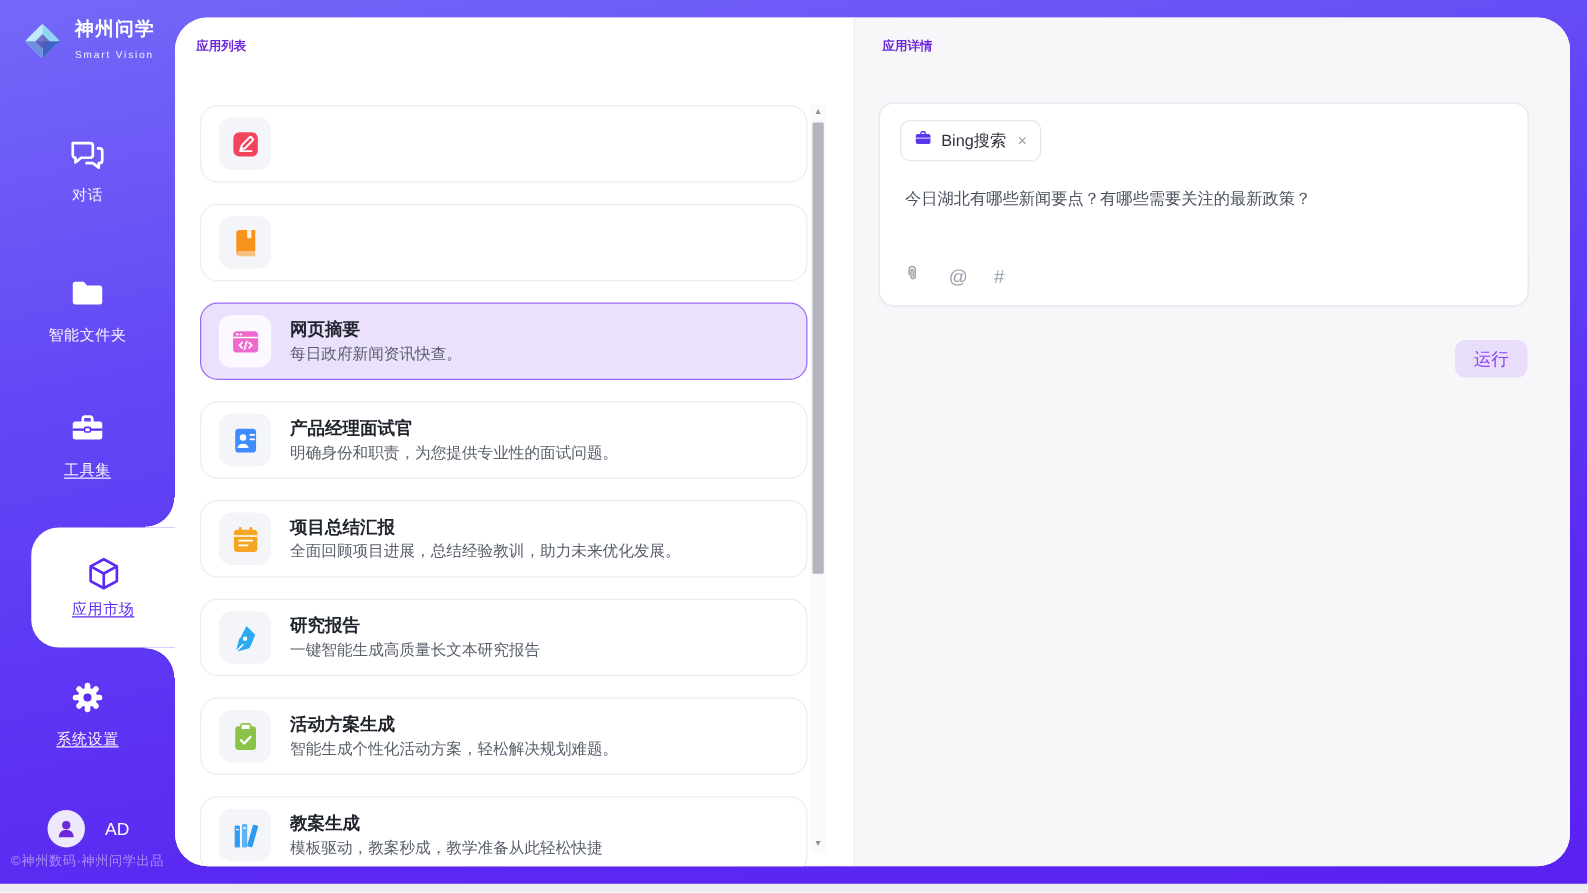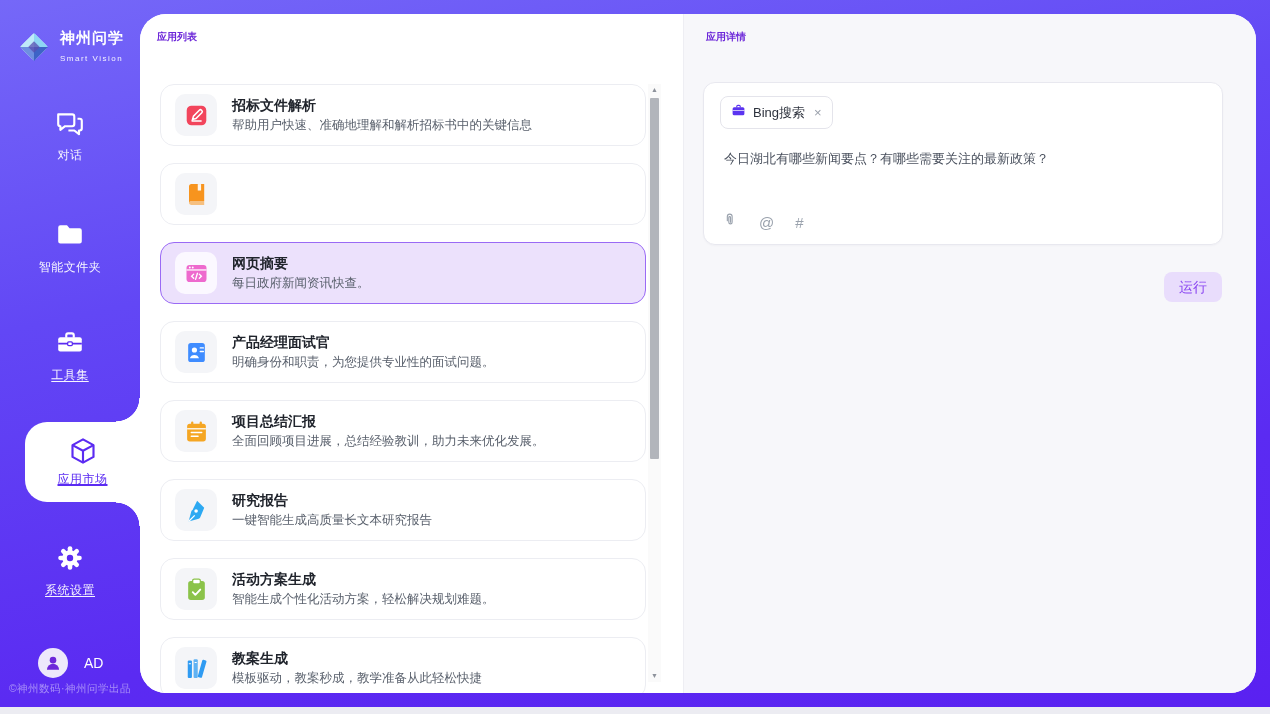--- a/index.html
+++ b/index.html
@@ -9,33 +9,33 @@
     font-family:"Liberation Sans","DejaVu Sans",sans-serif;
     -webkit-font-smoothing:antialiased;
   }
   
   .frame{
     position:absolute;left:0;top:0;width:1270px;height:707px;
     background:linear-gradient(168deg,#7568f8 0%,#6247f5 34%,#5b2bf2 72%,#5a21f1 100%);
   }
   
   .sidebar{position:absolute;left:0;top:0;width:140px;height:707px;color:#fff;}
-  .brand{position:absolute;left:16px;top:29px;display:flex;align-items:flex-start;gap:8px;}
+  .brand{position:absolute;left:16px;top:15px;display:flex;align-items:flex-start;gap:8px;}
   .brand .logo{width:36px;height:36px;flex:0 0 auto;}
   .brand-name{font-size:15px;font-weight:bold;letter-spacing:1px;line-height:17px;}
   .brand-sub{font-size:8px;letter-spacing:1.5px;opacity:.92;line-height:10px;}
   .nav-item{
     position:absolute;left:0;width:140px;text-align:center;cursor:pointer;color:#fff;
   }
   .nav-item .nico{display:inline-block;width:30px;height:30px;}
   .nav-item .nlabel{display:block;font-size:12px;margin-top:5px;letter-spacing:.5px;color:rgba(255,255,255,.95);}
   .nav-item.u .nlabel{text-decoration:underline;text-underline-offset:2px;}
   .nav-item.active{
-    left:25px;width:115px;height:80px;background:#fff;border-radius:22px 0 0 22px;
-    color:#5b2bf2;display:flex;flex-direction:column;align-items:center;justify-content:center;text-decoration:underline;
+    left:25px;width:115px;height:96px;background:#fff;border-radius:22px 0 0 22px;
+    color:#5b2bf2;display:flex;flex-direction:column;align-items:center;justify-content:center;
   }
   .nav-item.active .nlabel{color:#5b2bf2;}
   .nav-item.active::before{
     content:"";position:absolute;right:0;top:-24px;width:24px;height:24px;
     background:radial-gradient(circle at 0 0, rgba(0,0,0,0) 23px, #fff 23.6px);
   }
   .nav-item.active::after{
     content:"";position:absolute;right:0;bottom:-24px;width:24px;height:24px;
     background:radial-gradient(circle at 0 100%, rgba(0,0,0,0) 23px, #fff 23.6px);
   }
@@ -175,24 +175,20 @@
   <div class="list-pane">
     <div class="pane-title">应用列表</div>
     <div class="cards" id="cards-root">
         <div class="app-card">
     <span class="tile">
             <svg viewBox="0 0 24 24" width="25" height="25">
               <rect x="2.6" y="2.6" width="18.8" height="18.8" rx="4.6" fill="#f2455c"></rect>
               <path d="M8.2 15.8l.9-3.2 5.6-5.7a1.5 1.5 0 0 1 2.1 0l.3.3a1.5 1.5 0 0 1 0 2.1l-5.6 5.7zM7.8 17.2h8.6" stroke="#fff" stroke-width="1.5" fill="none" stroke-linecap="round"></path>
             </svg>
           </span>
-    <span class="txt">
-      <span class="app-t" style="display:block;">招标文件解析</span>
-      <span class="app-d" style="display:block;">帮助用户快速、准确地理解和解析招标书中的关键信息</span>
-    </span>
   </div>
         <div class="app-card">
     <span class="tile">
             <svg viewBox="0 0 24 24" width="25" height="25">
               <path d="M4.8 4.4A2.4 2.4 0 0 1 7.2 2h12.2v16.2H7.3a2.5 2.5 0 0 0-2.5 2z" fill="#f7941e"></path>
               <path d="M4.8 20.4a2.6 2.6 0 0 1 2.5-2.2h12.1V22H7.3a2.5 2.5 0 0 1-2.5-1.6z" fill="#f7941e" opacity=".55"></path>
               <rect x="13.2" y="2" width="3.2" height="6.2" fill="#fff" opacity=".9"></rect>
             </svg>
           </span>
   </div>

